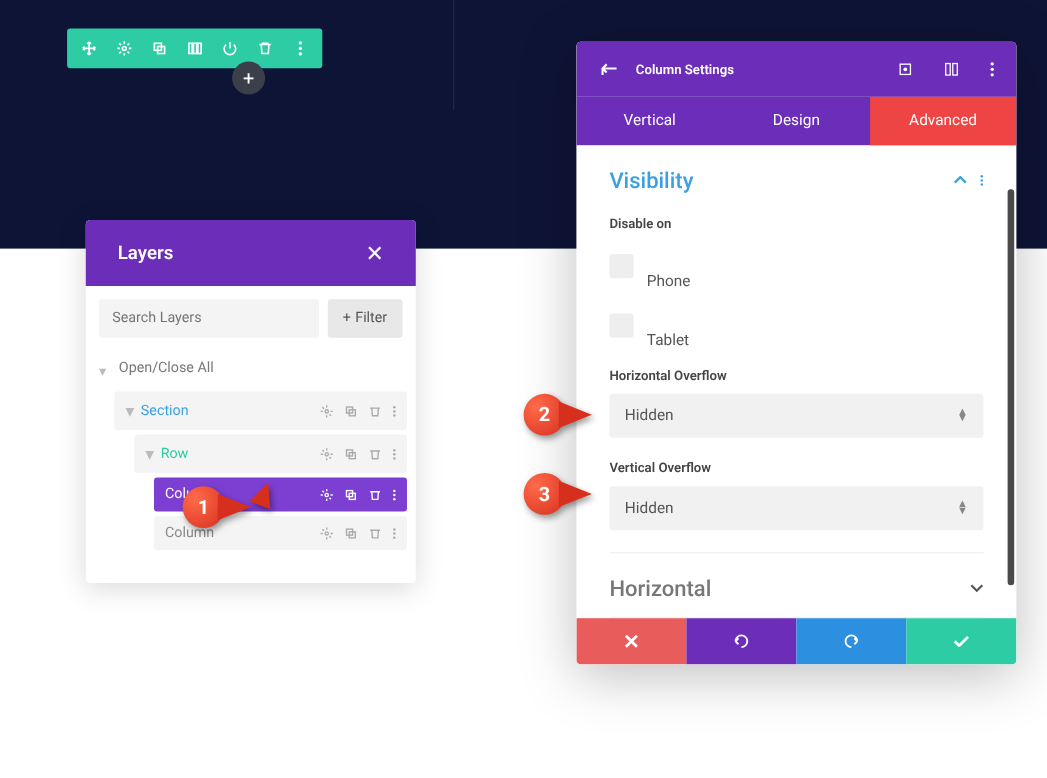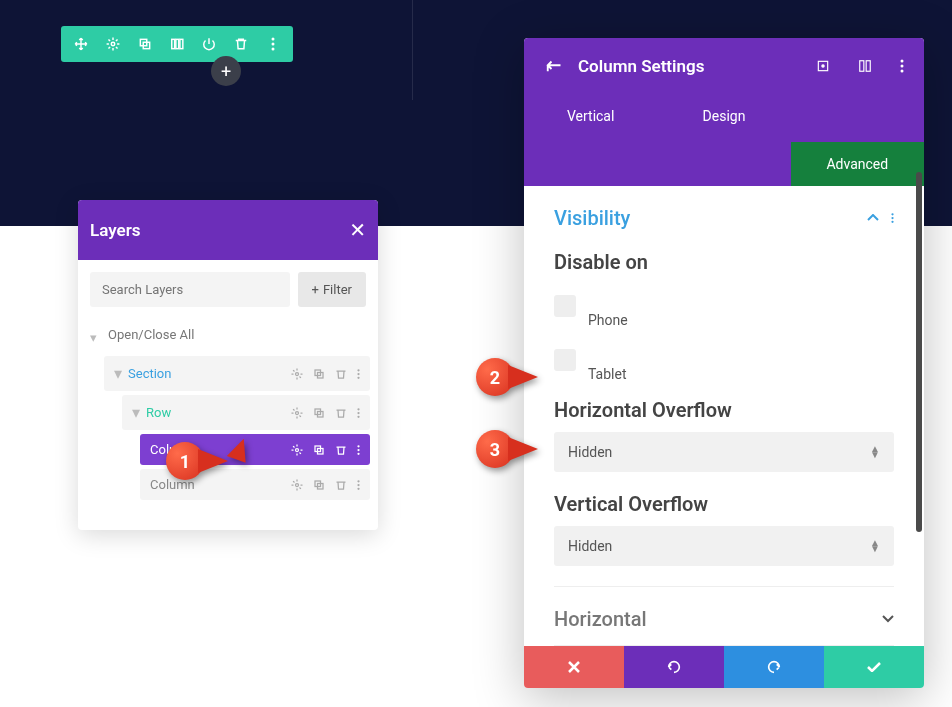--- a/index.html
+++ b/index.html
@@ -9,21 +9,21 @@
 
 .section-toolbar { position: absolute; top: 26px; left: 61px; background: #2ecca5; border-radius: 3px; display: flex; align-items: center; padding: 10px 12px; gap: 16px; }
 .section-toolbar .tb-icon { width: 16px; height: 16px; color: #fff; cursor: pointer; display: flex; align-items: center; justify-content: center; }
 .add-circle { position: absolute; top: 56px; left: 211px; width: 30px; height: 30px; background: #3b3f4a; border-radius: 50%; color: #fff; display: flex; align-items: center; justify-content: center; font-size: 18px; cursor: pointer; }
 
 
 .vdivider { position: absolute; top: 0; left: 412px; width: 1px; height: 100px; background: rgba(255,255,255,0.1); }
 
 
 .layers-panel { position: absolute; top: 200px; left: 78px; width: 300px; background: #fff; border-radius: 4px; box-shadow: 0 5px 25px rgba(0,0,0,0.15); }
-.layers-header { background: #6c2eb9; color: #fff; padding: 18px 12px; display: flex; justify-content: space-between; align-items: center; border-radius: 4px 4px 0 0; }
+.layers-header { background: #6c2eb9; color: #fff; padding: 18px 29px; display: flex; justify-content: space-between; align-items: center; border-radius: 4px 4px 0 0; }
 .layers-header h3 { font-size: 17px; font-weight: 600; }
 .layers-close { font-size: 20px; cursor: pointer; }
 .layers-search-row { display: flex; padding: 12px; gap: 8px; }
 .layers-search { flex: 1; background: #f4f4f4; border: none; padding: 10px 12px; border-radius: 3px; font-size: 13px; color: #888; }
 .layers-filter { background: #e8e8e8; border: none; padding: 10px 14px; border-radius: 3px; font-size: 13px; color: #555; cursor: pointer; display: flex; align-items: center; gap: 4px; }
 .layers-body { padding: 0 8px 30px 8px; }
 .layer-row { display: flex; align-items: center; padding: 8px 6px; font-size: 13px; color: #666; }
 .layer-row .arrow { width: 10px; height: 10px; margin-right: 8px; color: #bbb; }
 .openclose { color: #777; padding-left: 4px; margin-bottom: 6px; }
 .layer-item { display: flex; align-items: center; justify-content: space-between; padding: 8px 10px; border-radius: 3px; margin-top: 4px; }
@@ -37,34 +37,34 @@
 .layer-col-active { background: #7d3fd1; margin-left: 54px; color: #fff; }
 .layer-col-active .name { color: #fff; font-size: 13px; }
 .layer-col-active .actions { color: #fff; }
 .layer-col { background: #f4f4f4; margin-left: 54px; }
 .layer-col .name { color: #888; font-size: 13px; }
 
 
 .settings-panel { position: absolute; top: 38px; left: 524px; width: 400px; background: #fff; border-radius: 4px; box-shadow: 0 10px 50px rgba(0,0,0,0.25); overflow: hidden; }
 .settings-header { background: #6c2eb9; color: #fff; padding: 18px 20px; display: flex; align-items: center; gap: 16px; }
 .settings-header .back { cursor: pointer; }
-.settings-header h3 { font-size: 17px; font-weight: 600; flex: 1; }
+.settings-header h3 { font-size: 12px; font-weight: 600; flex: 1; }
 .settings-header .hicon { cursor: pointer; margin-left: 12px; }
 .tabs { background: #6c2eb9; display: flex; }
 .tab { flex: 1; color: #fff; text-align: center; padding: 14px 0; font-size: 14px; cursor: pointer; }
-.tab.active { background: #15803d; margin-top: 48px; }
+.tab.active { background: #ef4444; }
 .panel-content { padding: 0 30px; max-height: 460px; overflow-y: auto; position: relative; }
 .scrollbar-ind { position: absolute; right: 4px; top: 172px; width: 6px; height: 360px; background: #4a4a4a; border-radius: 3px; }
 .section-head { display: flex; justify-content: space-between; align-items: center; padding: 20px 0 14px 0; }
 .section-head .title { font-size: 20px; font-weight: 500; }
 .section-head.collapsed .title { color: #777; }
 .section-head.expanded .title { color: #3aa0e0; }
 .section-head .ctrls { display: flex; gap: 12px; align-items: center; color: #3aa0e0; }
 .section-head.collapsed .ctrls { color: #888; }
-.field-label { font-size: 20px; color: #444; font-weight: 600; margin-bottom: 10px; margin-top: 6px; }
+.field-label { font-size: 12px; color: #444; font-weight: 600; margin-bottom: 10px; margin-top: 6px; }
 .checkbox-row { display: flex; align-items: center; gap: 12px; margin-bottom: 10px; }
 .checkbox { width: 22px; height: 22px; background: #eee; border-radius: 3px; cursor: pointer; }
 .checkbox-label { font-size: 14px; color: #555; margin-top: 28px; }
 .select-field { width: 100%; background: #f1f1f1; border: none; border-radius: 3px; padding: 12px 14px; font-size: 14px; color: #555; display: flex; justify-content: space-between; align-items: center; cursor: pointer; margin-bottom: 20px; }
 .select-arrows { font-size: 10px; color: #888; line-height: 6px; }
 .separator { border-top: 1px solid #eee; }
 .bottom-actions { display: flex; height: 42px; }
 .btn-action { flex: 1; display: flex; align-items: center; justify-content: center; color: #fff; cursor: pointer; font-size: 14px; }
 .btn-cancel { background: #e85c5c; }
 .btn-undo { background: #6c2eb9; }

